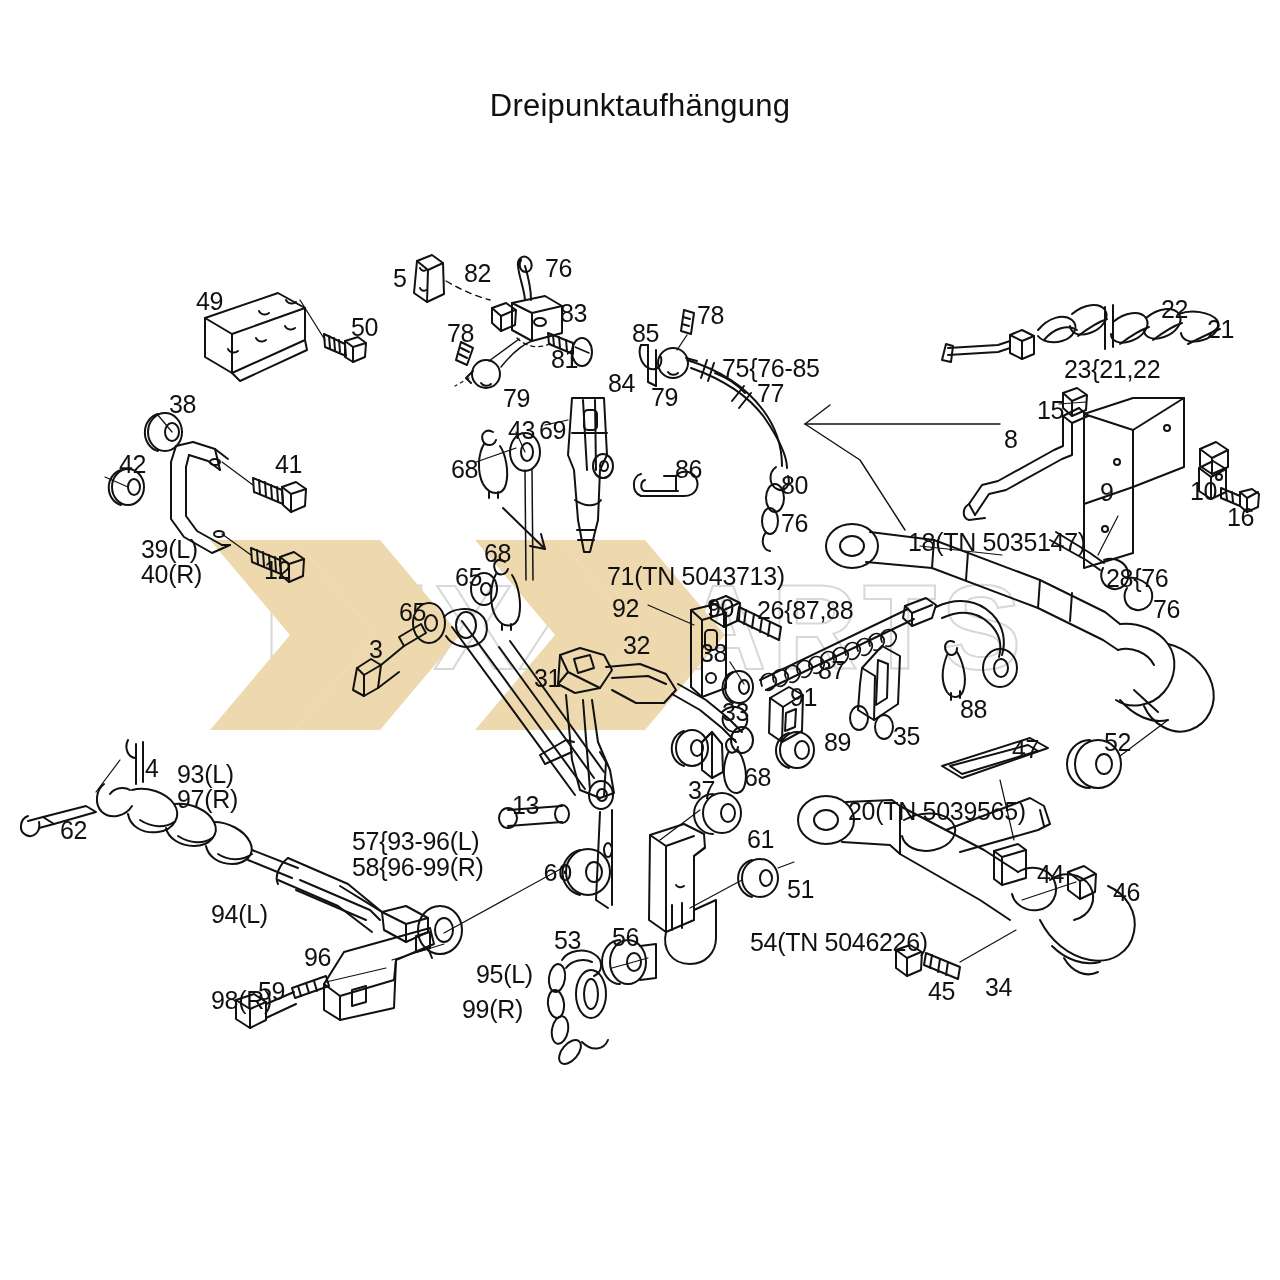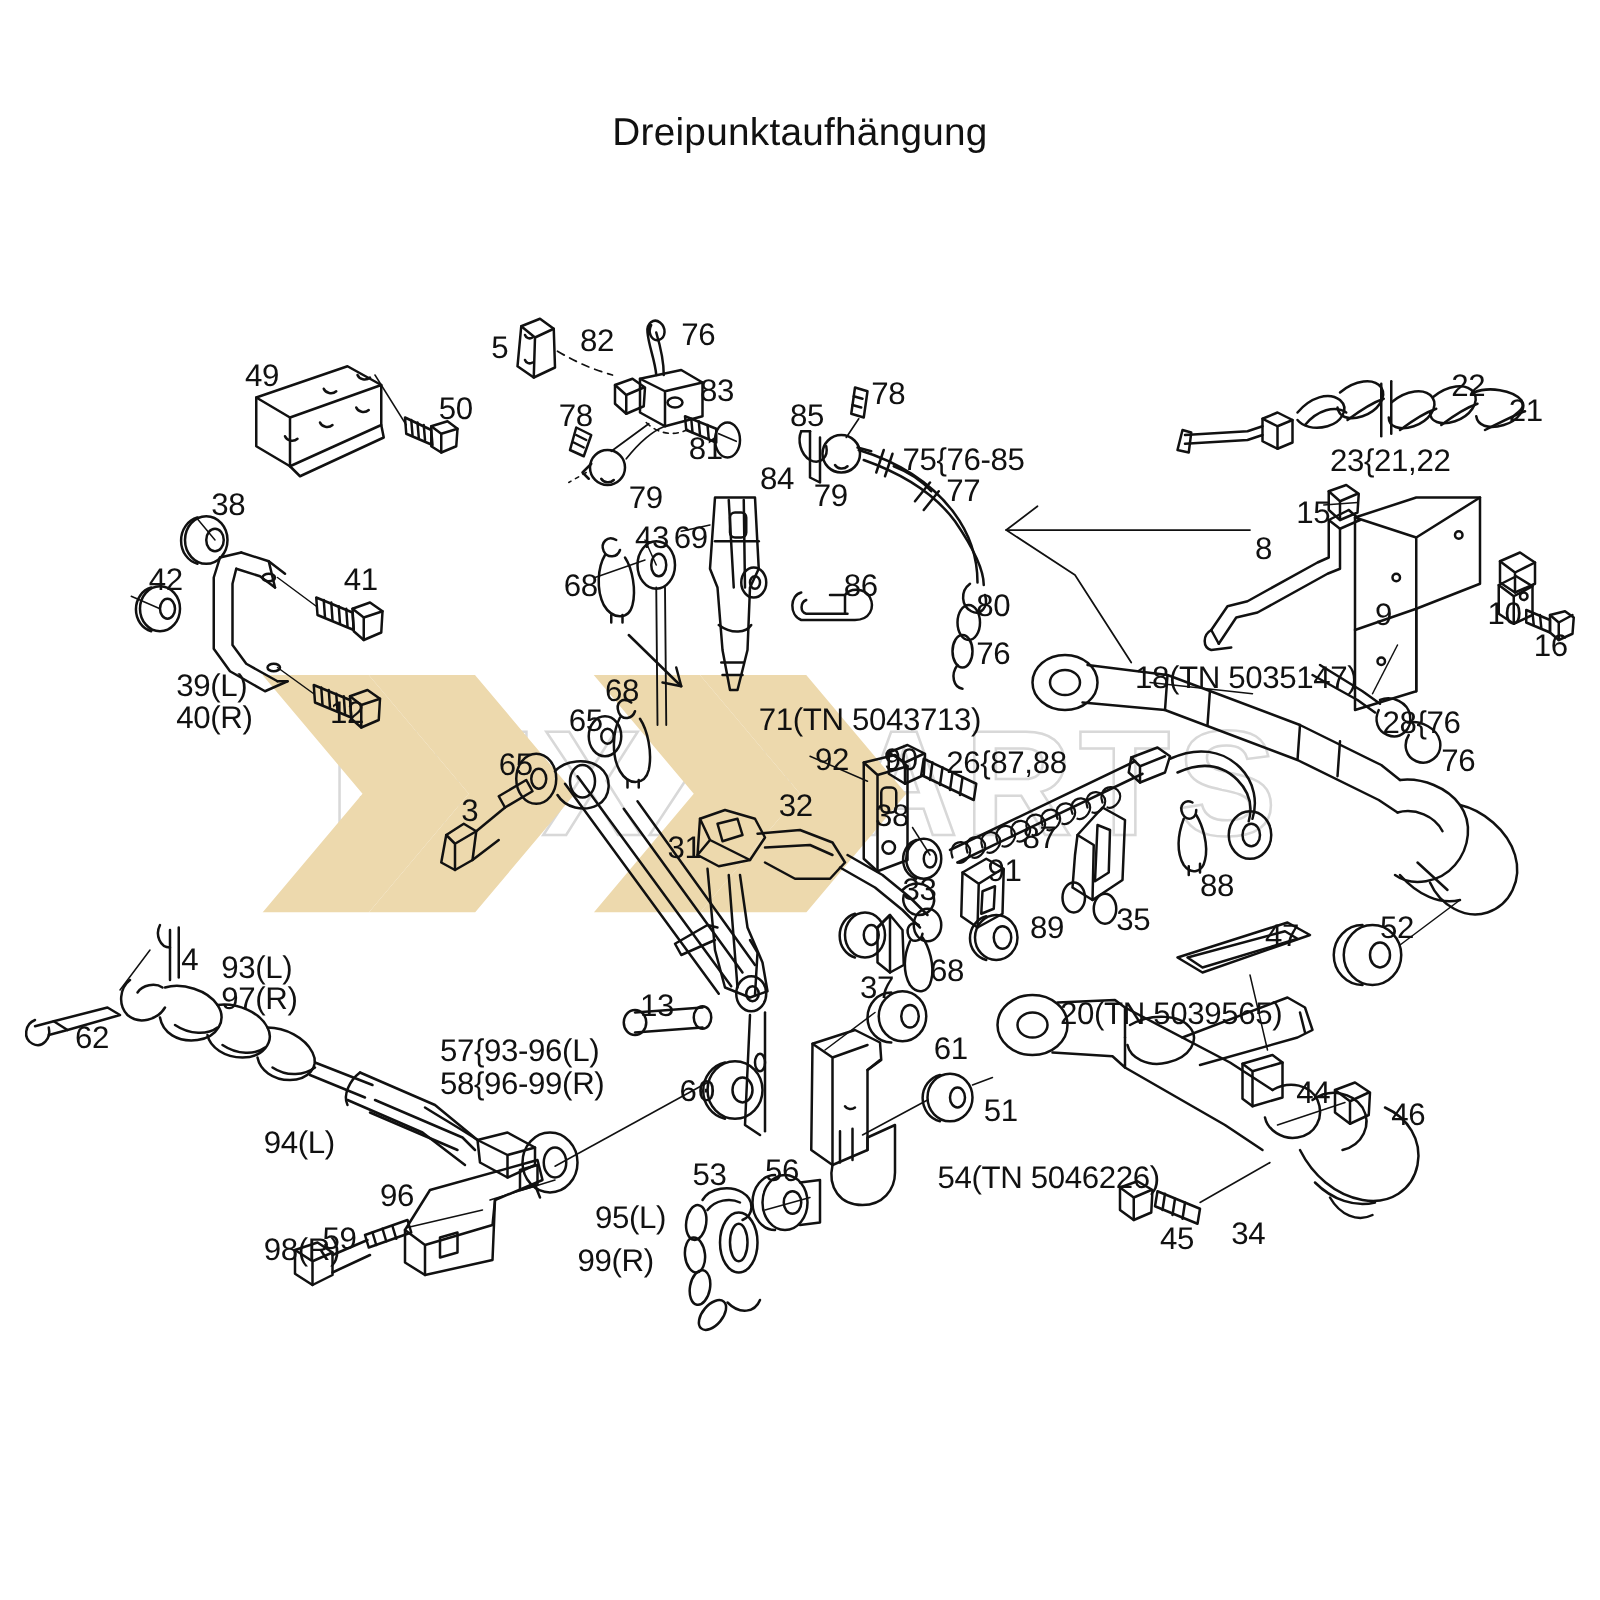--- a/index.html
+++ b/index.html
@@ -670,21 +670,21 @@
       <div class="lbl" style="left: 451px; top: 457px;">68</div>
       <div class="lbl" style="left: 675px; top: 457px;">86</div>
       <div class="lbl" style="left: 908px; top: 530px;">18(TN 5035147)</div>
       <div class="lbl" style="left: 1106px; top: 566px;">28{76</div>
       <div class="lbl" style="left: 1153px; top: 597px;">76</div>
       <div class="lbl" style="left: 484px; top: 541px;">68</div>
       <div class="lbl" style="left: 455px; top: 565px;">65</div>
       <div class="lbl" style="left: 399px; top: 600px;">65</div>
       <div class="lbl" style="left: 369px; top: 637px;">3</div>
       <div class="lbl" style="left: 607px; top: 564px;">71(TN 5043713)</div>
-      <div class="lbl" style="left: 652px; top: 596px; text-align: right;">92</div>
+      <div class="lbl" style="left: 612px; top: 596px; text-align: right;">92</div>
       <div class="lbl" style="left: 707px; top: 596px;">90</div>
       <div class="lbl" style="left: 757px; top: 598px;">26{87,88</div>
       <div class="lbl" style="left: 623px; top: 633px;">32</div>
       <div class="lbl" style="left: 700px; top: 641px;">38</div>
       <div class="lbl" style="left: 534px; top: 666px;">31</div>
       <div class="lbl" style="left: 818px; top: 658px;">87</div>
       <div class="lbl" style="left: 722px; top: 700px;">33</div>
       <div class="lbl" style="left: 790px; top: 685px;">91</div>
       <div class="lbl" style="left: 824px; top: 730px;">89</div>
       <div class="lbl" style="left: 893px; top: 724px;">35</div>

